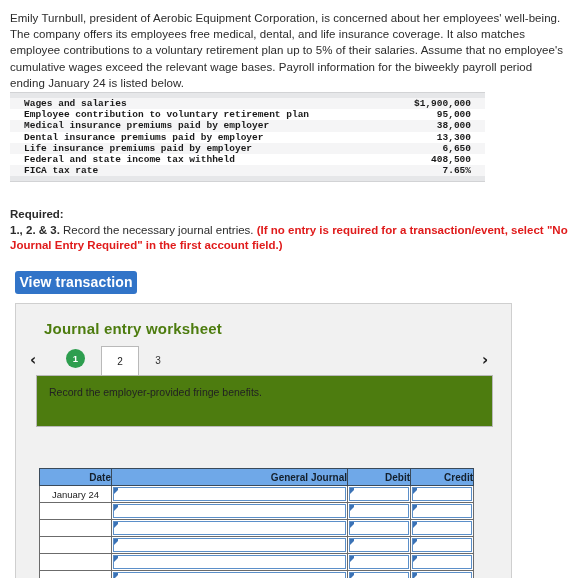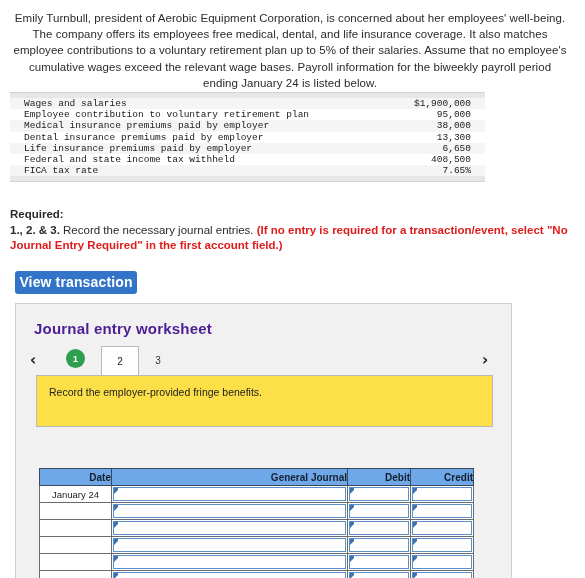--- a/index.html
+++ b/index.html
@@ -13,39 +13,39 @@
   body { position: relative; overflow: hidden; }
 
   
   .problem-text {
     position: absolute;
     left: 10px; top: 10px; width: 560px;
     font-size: 11.5px;
     line-height: 16.2px;
     color: #2b2b2b;
     letter-spacing: 0.005em;
-    text-align: center;
   }
 
   
   .data-table-wrap {
     position: absolute;
     left: 10px; top: 92px; width: 475px;
   }
   .data-table-topbar {
     height: 6px;
     background: #e6e7e9;
     border-top: 1px solid #d2d3d5;
   }
   .data-table {
     width: 100%;
     border-collapse: collapse;
     font-family: "Liberation Mono", "DejaVu Sans Mono", monospace;
     font-size: 9.5px;
     color: #1a1a1a;
+    font-weight: bold;
   }
   .data-table tr { height: 11.2px; }
   .data-table tr:nth-child(odd) { background: #f5f5f6; }
   .data-table tr:nth-child(even) { background: #ffffff; }
   .data-table td { padding: 0 0 0 0; line-height: 11.2px; }
   .data-table td.lbl { padding-left: 14px; white-space: nowrap; }
   .data-table td.val { text-align: right; padding-right: 14px; white-space: nowrap; }
   .data-table-botbar {
     height: 6px;
     background: #e6e7e9;
@@ -86,24 +86,24 @@
   .worksheet-panel {
     position: absolute;
     left: 15px; top: 303px;
     width: 497px; height: 290px;
     background: #f1f1f1;
     border: 1px solid #cfcfcf;
     border-bottom: none;
   }
   .ws-title {
     position: absolute;
-    left: 18px; top: 16px;
+    left: 28px; top: 16px;
     font-size: 15px;
     font-weight: bold;
-    color: #4c1d95;
+    color: #4d7c0f;
     letter-spacing: 0.2px;
   }
 
   
   .tab-strip {
     position: absolute;
     left: 0; top: 42px;
     width: 497px; height: 29px;
   }
   .chev {
@@ -154,21 +154,21 @@
     text-align: center;
     line-height: 29px;
     cursor: pointer;
   }
 
   
   .instruction-box {
     position: absolute;
     left: 20px; top: 71px;
     width: 457px; height: 52px;
-    background: #fde047;
+    background: #4d7c0f;
     border: 1px solid #b9b9b9;
     padding: 10px 12px;
     font-size: 10.5px;
     color: #222;
   }
 
   
   .note-line {
     position: absolute;
     left: 20px; top: 141px;

